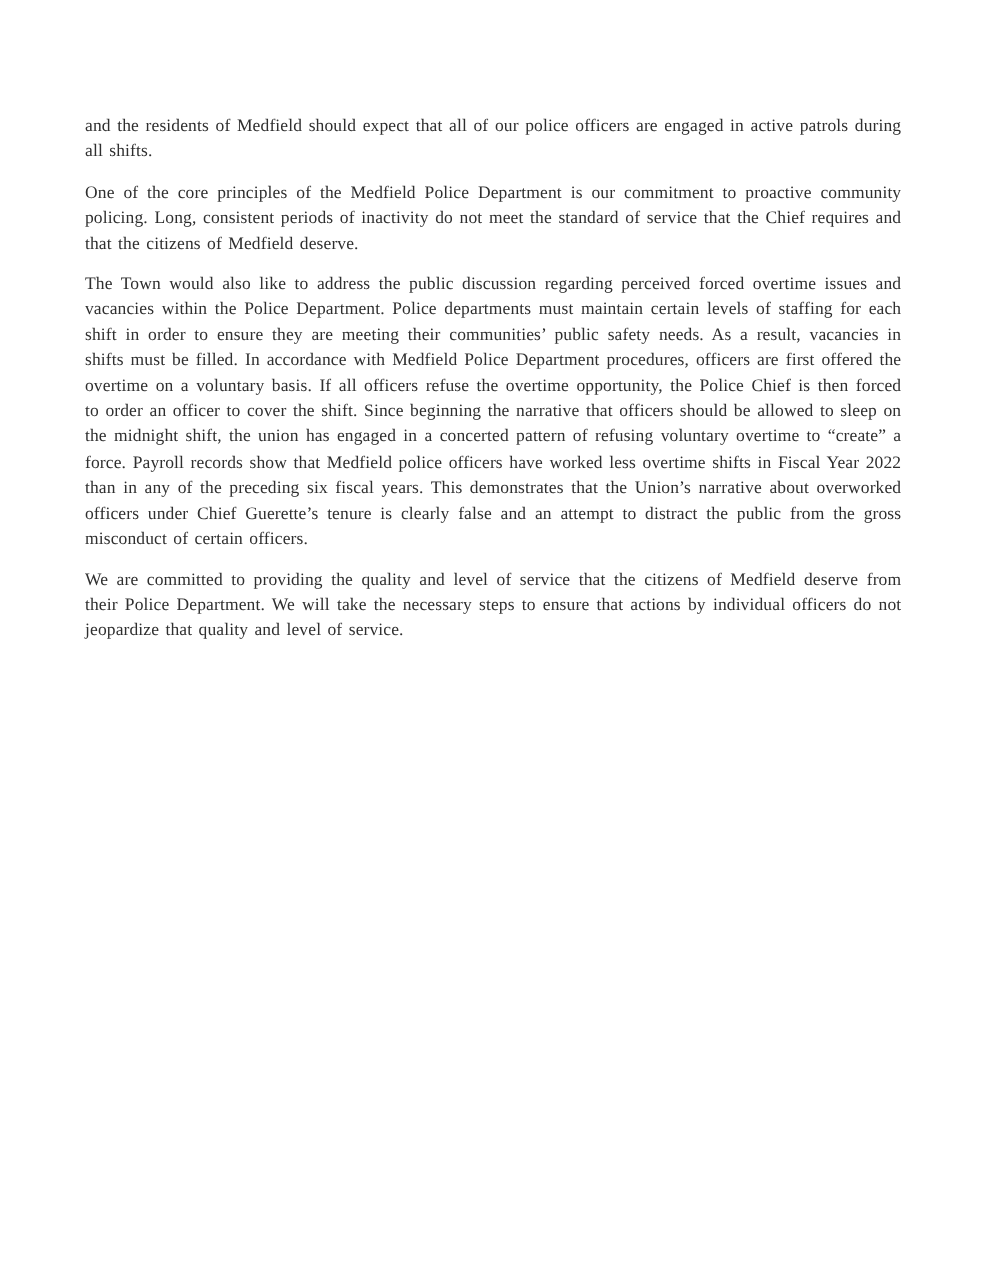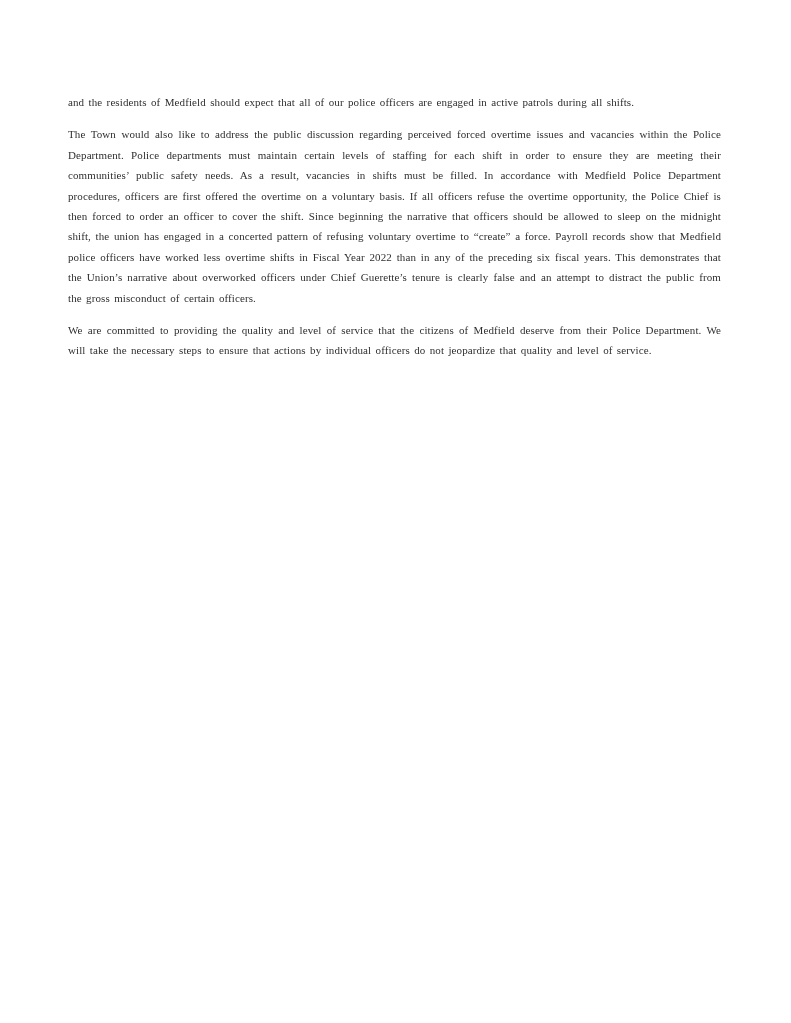--- a/index.html
+++ b/index.html
@@ -13,29 +13,30 @@
     height: 1023px;
     background: #ffffff;
     box-sizing: border-box;
     padding: 92px 70px 0 68px;
     overflow: hidden;
     font-family: "Liberation Serif", "DejaVu Serif", serif;
     color: #2f2f2f;
   }
   .doc-body p {
     margin: 0 0 12px 0;
-    font-size: 11px;
+    font-size: 14px;
     line-height: 20.4px;
     text-align: justify;
     letter-spacing: 0.1px;
     word-spacing: 1.5px;
   }
 </style>
 </head>
 <body>
 
 <div class="page">
   <div class="doc-body">
     <p>and the residents of Medfield should expect that all of our police officers are engaged in active patrols during all shifts.</p>
+    <p>One of the core principles of the Medfield Police Department is our commitment to proactive community policing.  Long, consistent periods of inactivity do not meet the standard of service that the Chief requires and that the citizens of Medfield deserve.</p>
     <p>The Town would also like to address the public discussion regarding perceived forced overtime issues and vacancies within the Police Department.  Police departments must maintain certain levels of staffing for each shift in order to ensure they are meeting their communities’ public safety needs.  As a result, vacancies in shifts must be filled.  In accordance with Medfield Police Department procedures, officers are first offered the overtime on a voluntary basis.  If all officers refuse the overtime opportunity, the Police Chief is then forced to order an officer to cover the shift.  Since beginning the narrative that officers should be allowed to sleep on the midnight shift, the union has engaged in a concerted pattern of refusing voluntary overtime to “create” a force.  Payroll records show that Medfield police officers have worked less overtime shifts in Fiscal Year 2022 than in any of the preceding six fiscal years. This demonstrates that the Union’s narrative about overworked officers under Chief Guerette’s tenure is clearly false and an attempt to distract the public from the gross misconduct of certain officers.</p>
     <p>We are committed to providing the quality and level of service that the citizens of Medfield deserve from their Police Department. We will take the necessary steps to ensure that actions by individual officers do not jeopardize that quality and level of service.</p>
   </div>
 </div>
 
 </body></html>

